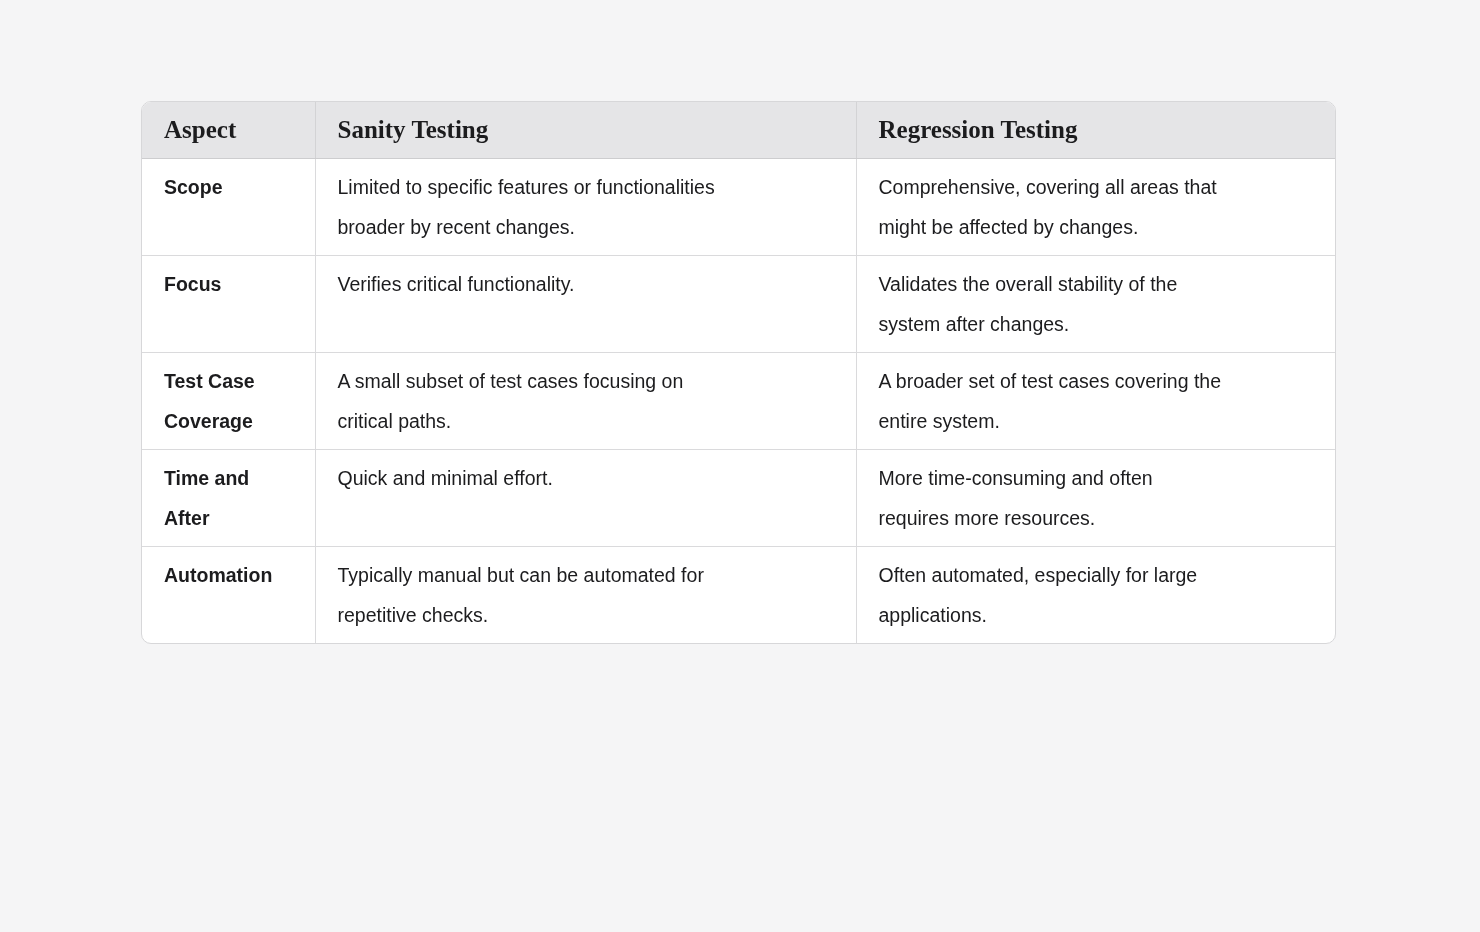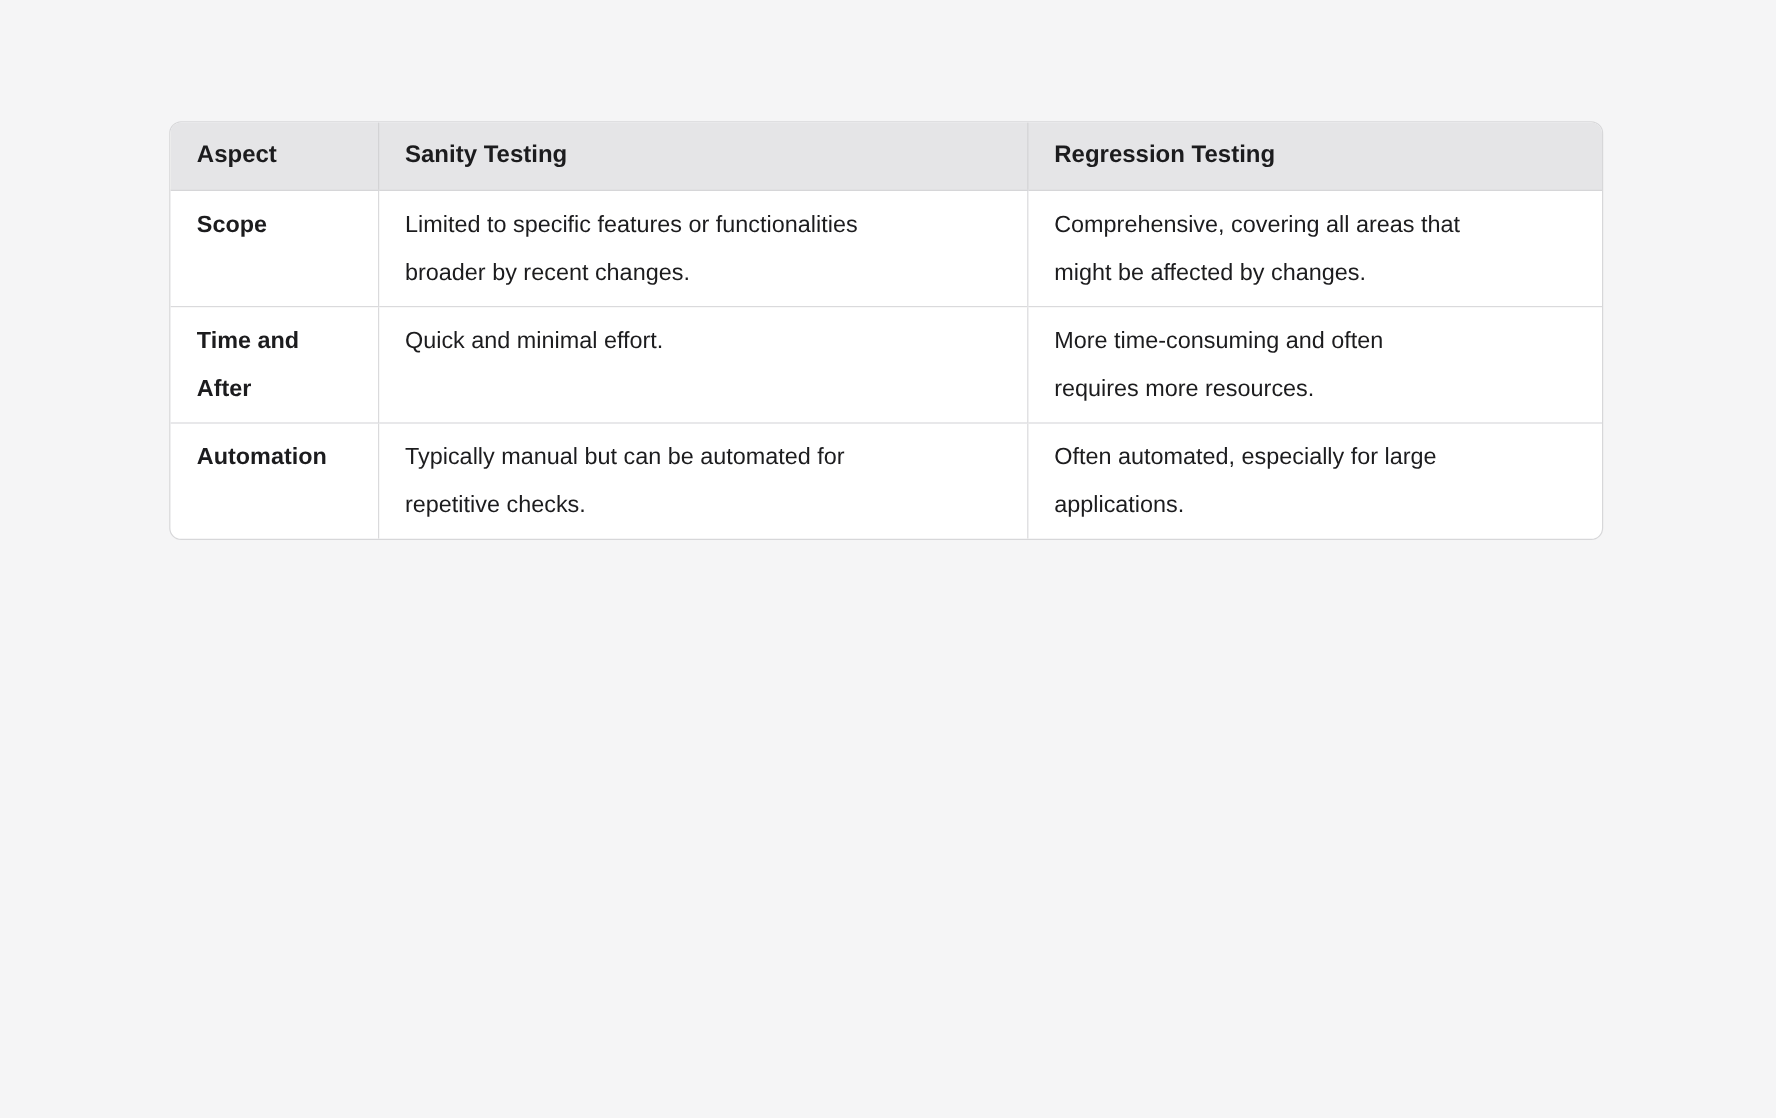--- a/index.html
+++ b/index.html
@@ -36,24 +36,25 @@
   col.c-aspect     { width: 173px; }
   col.c-sanity     { width: 541px; }
   col.c-regression { width: 481px; }
 
   thead th {
     background: #e5e5e7;
     height: 56px;
     text-align: left;
     vertical-align: middle;
     padding: 0 22px;
-    font-size: 20px;
+    font-size: 25px;
     font-weight: bold;
     border-bottom: 1px solid #cdcdcf;
     box-sizing: border-box;
+    font-family: Liberation Serif, serif;
   }
   thead th + th { border-left: 1px solid #d3d3d5; }
 
   tbody tr { height: 96px; }
   tbody th, tbody td {
     vertical-align: top;
     text-align: left;
     padding: 8px 26px 8px 22px;
     font-size: 19.5px;
     line-height: 40px;
@@ -86,20 +87,33 @@
       </thead>
       <tbody>
         <tr>
           <th>Scope</th>
           <td>Limited to specific features or functionalities
 broader by recent changes.</td>
           <td>Comprehensive, covering all areas that
 might be affected by changes.</td>
         </tr>
         <tr>
+          <th>Focus</th>
+          <td>Verifies critical functionality.</td>
+          <td>Validates the overall stability of the
+system after changes.</td>
+        </tr>
+        <tr>
+          <th>Test Case Coverage</th>
+          <td>A small subset of test cases focusing on
+critical paths.</td>
+          <td>A broader set of test cases covering the
+entire system.</td>
+        </tr>
+        <tr>
           <th>Time and After</th>
           <td>Quick and minimal effort.</td>
           <td>More time-consuming and often
 requires more resources.</td>
         </tr>
         <tr>
           <th>Automation</th>
           <td>Typically manual but can be automated for
 repetitive checks.</td>
           <td>Often automated, especially for large

